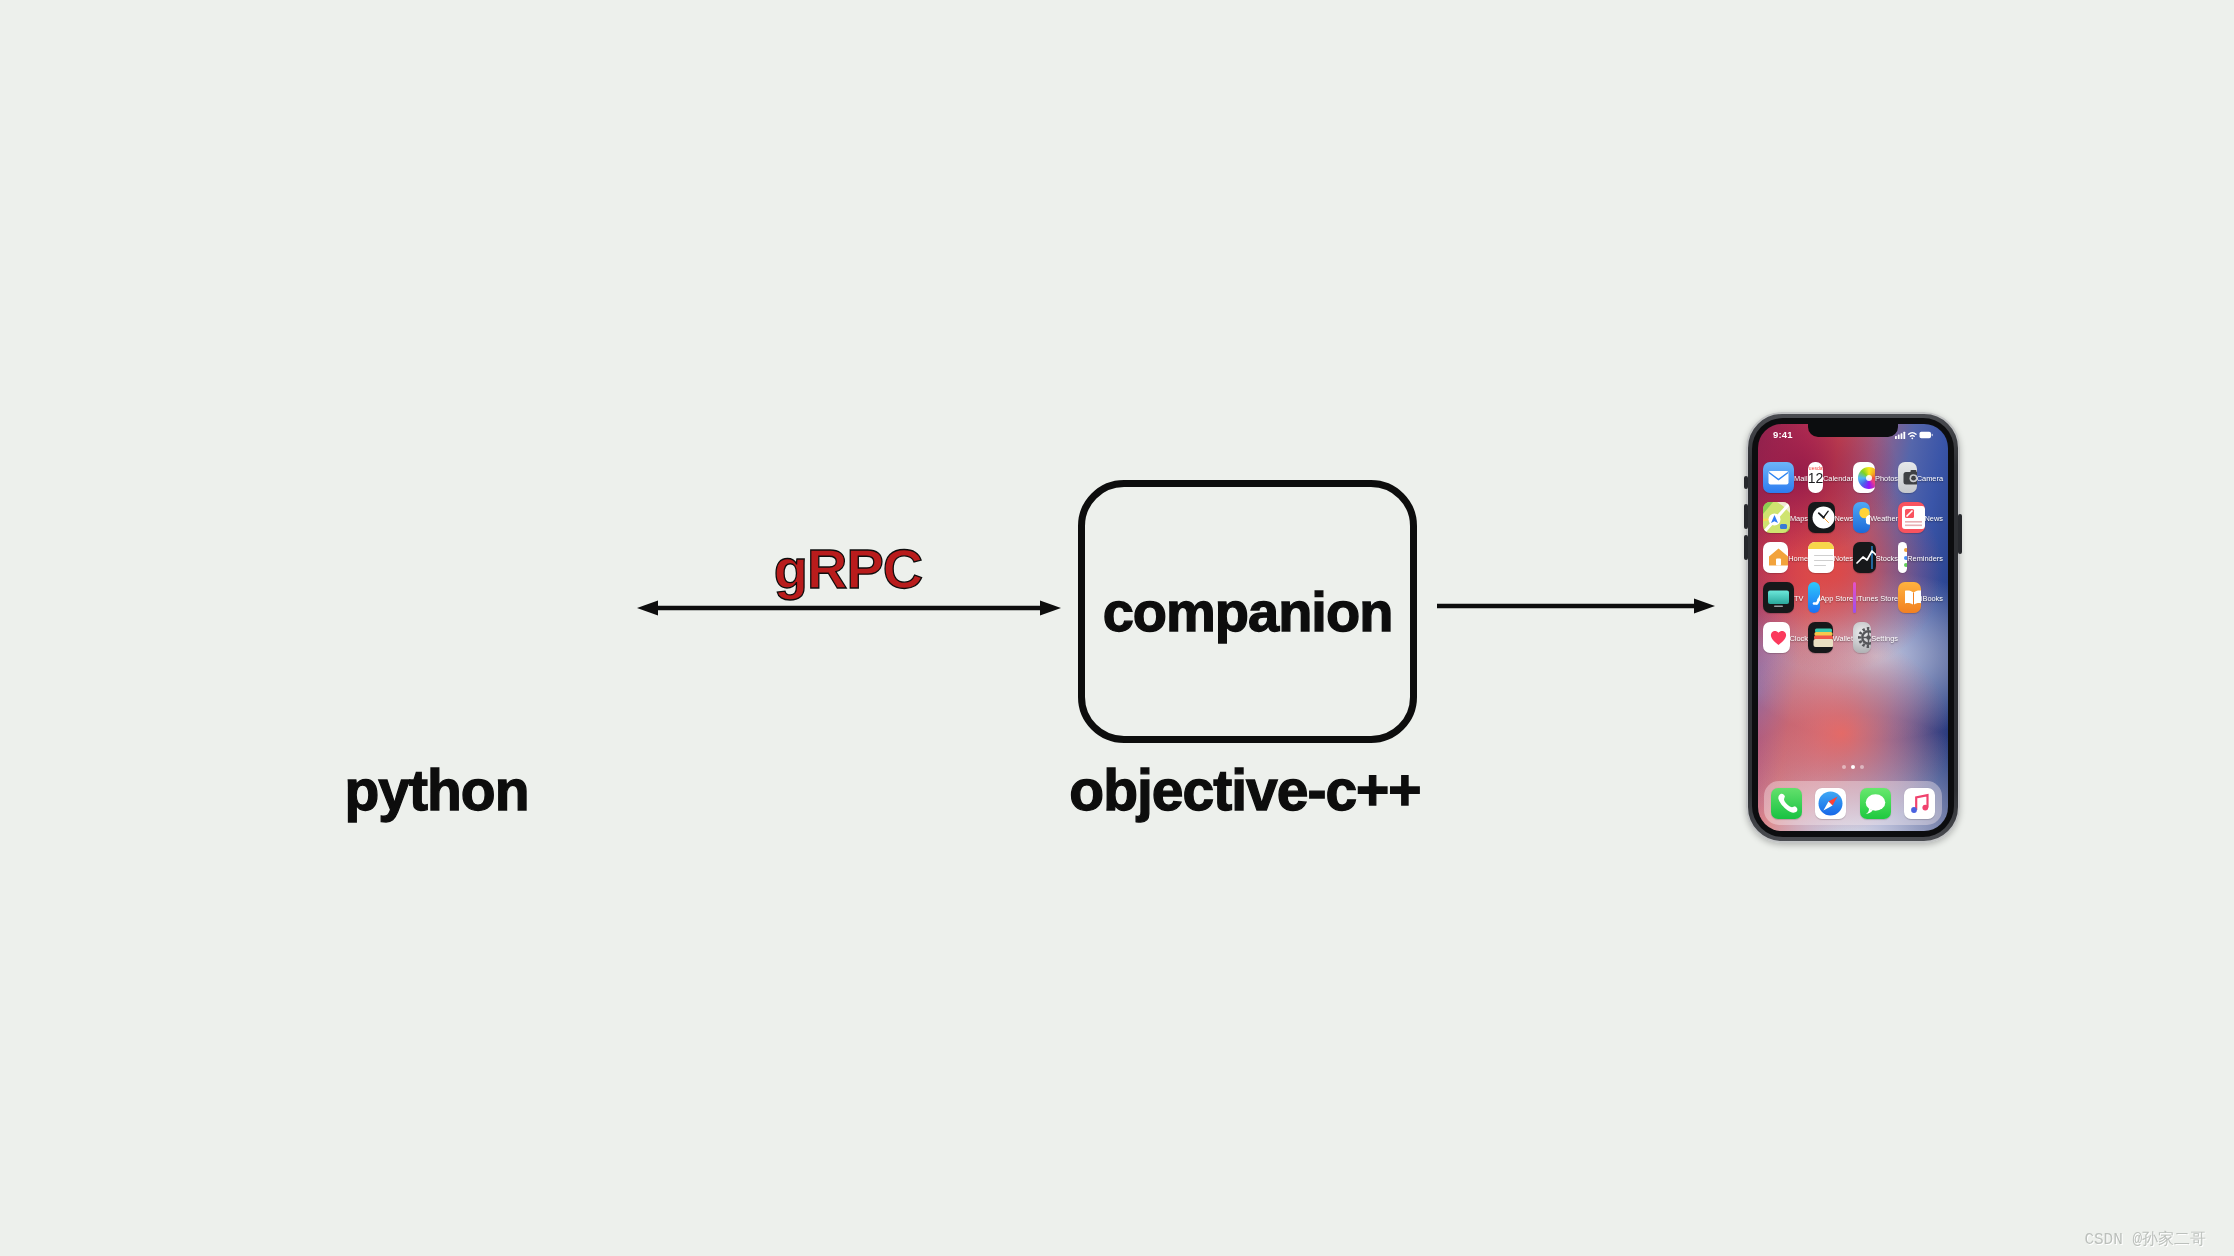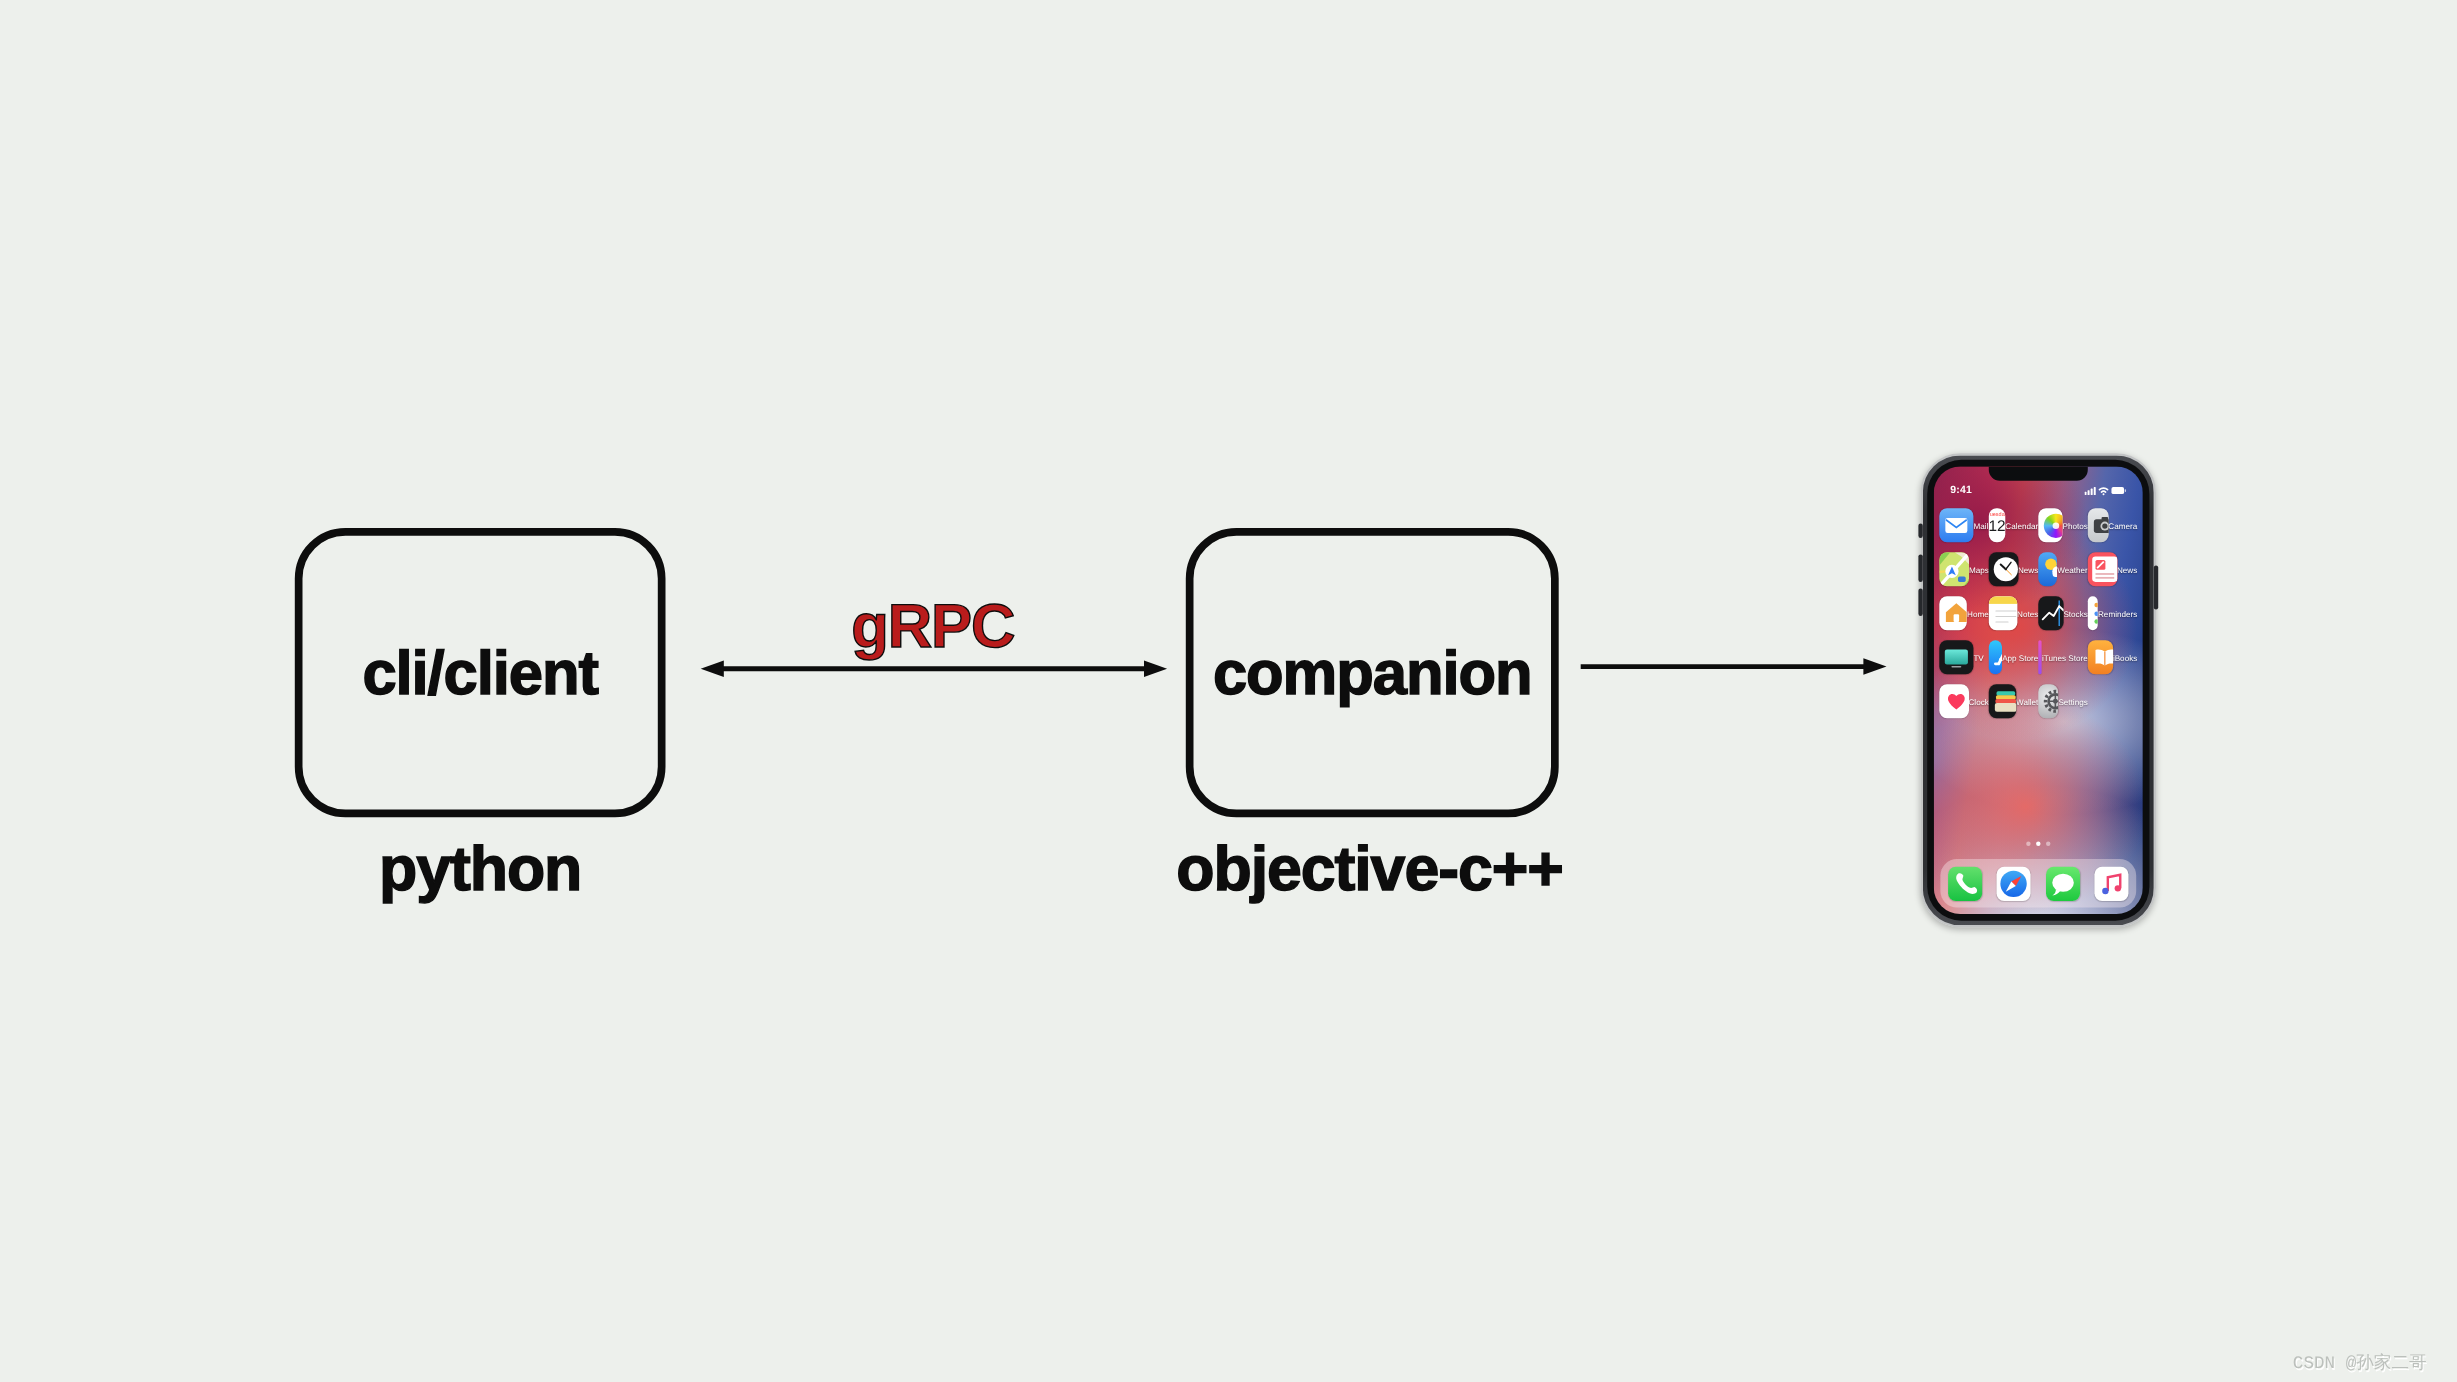--- a/index.html
+++ b/index.html
@@ -39,21 +39,21 @@
     background:
       radial-gradient(140px 120px at 22% 12%, rgba(148,26,72,.92), transparent 70%),
       radial-gradient(160px 150px at 40% 36%, rgba(224,72,70,.95), transparent 68%),
       radial-gradient(170px 150px at 44% 76%, rgba(238,104,96,.9), transparent 65%),
       radial-gradient(220px 130px at 62% 57%, rgba(231,227,232,.78), transparent 65%),
       radial-gradient(150px 180px at 0% 66%, rgba(108,138,208,.65), transparent 70%),
       radial-gradient(240px 190px at 52% 104%, rgba(238,233,238,.92), transparent 70%),
       linear-gradient(100deg,#8e2550 0%,#c13556 20%,#cf4f52 32%,#9b5f85 46%,#5566ab 60%,#3a55a8 72%,#27418c 86%,#1f3577 100%);}
   .notch{position:absolute;top:0;left:50%;transform:translateX(-50%);width:90px;height:13px;
          background:#0c0d0f;border-radius:0 0 10px 10px;}
-  .statusbar{position:absolute;top:15px;left:0;right:0;display:flex;justify-content:space-between;
+  .statusbar{position:absolute;top:4px;left:0;right:0;display:flex;justify-content:space-between;
              align-items:flex-end;padding:0 15px;height:12px;}
   .time{font-size:9.5px;font-weight:bold;color:#fff;letter-spacing:.2px;}
 
   .appgrid{position:absolute;top:38px;left:5px;width:184px;display:grid;
            grid-template-columns:repeat(4,45px);row-gap:9px;justify-items:center;}
   .cell{display:flex;flex-direction:row;align-items:center;width:45px;}
   .lbl{margin-top:2px;font-size:7.4px;line-height:8px;color:#fff;white-space:nowrap;
        text-shadow:0 .5px 1.5px rgba(0,0,0,.45);}
   .ic{width:31px;height:31px;border-radius:7px;position:relative;overflow:hidden;
       box-shadow:0 .5px 1px rgba(0,0,0,.18);}
@@ -112,23 +112,20 @@
       <line x1="656" y1="608" x2="1042" y2="608" stroke-width="4.5"></line>
       <polygon points="637,608 658,600.5 658,615.5" stroke="none"></polygon>
       <polygon points="1061,608 1040,600.5 1040,615.5" stroke="none"></polygon>
     </g>
     <g stroke="#0d0d0d" fill="#0d0d0d">
       <line x1="1437" y1="606" x2="1696" y2="606" stroke-width="4.5"></line>
       <polygon points="1715,606 1694,598.5 1694,613.5" stroke="none"></polygon>
     </g>
   </svg>
 
-  <div class="node node-cli">
-    <span>cli/client</span>
-  </div>
   <div class="sublabel sub-python">python</div>
 
   <div class="edge-label">gRPC</div>
 
   <div class="node node-companion">
     <span>companion</span>
   </div>
   <div class="sublabel sub-objc">objective-c++</div>
 
   <div class="phone">

